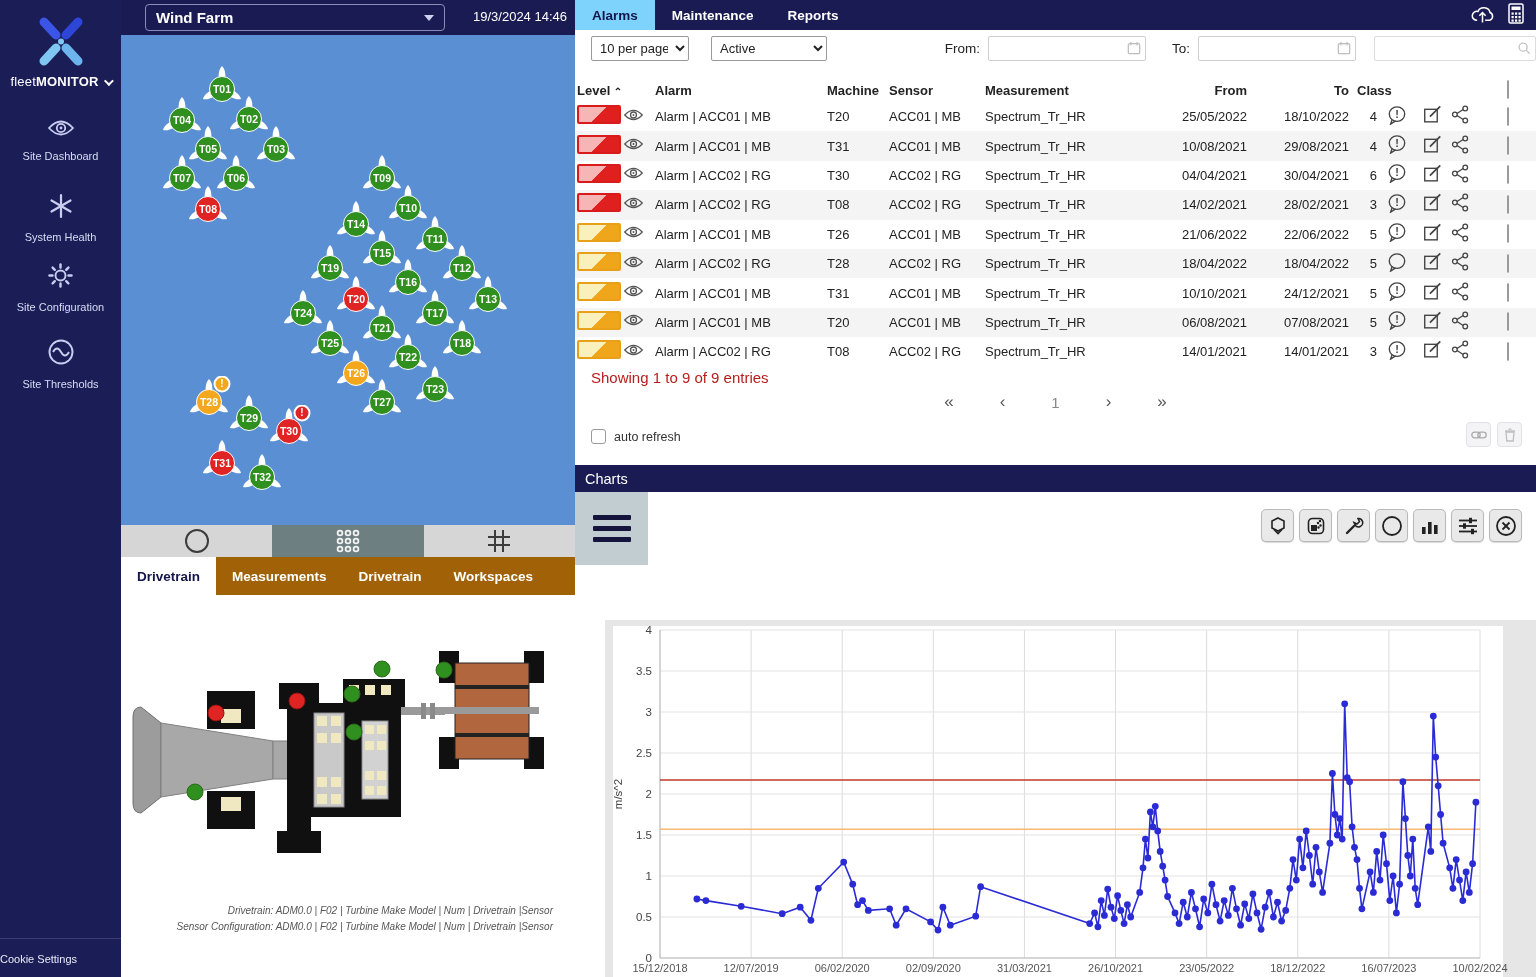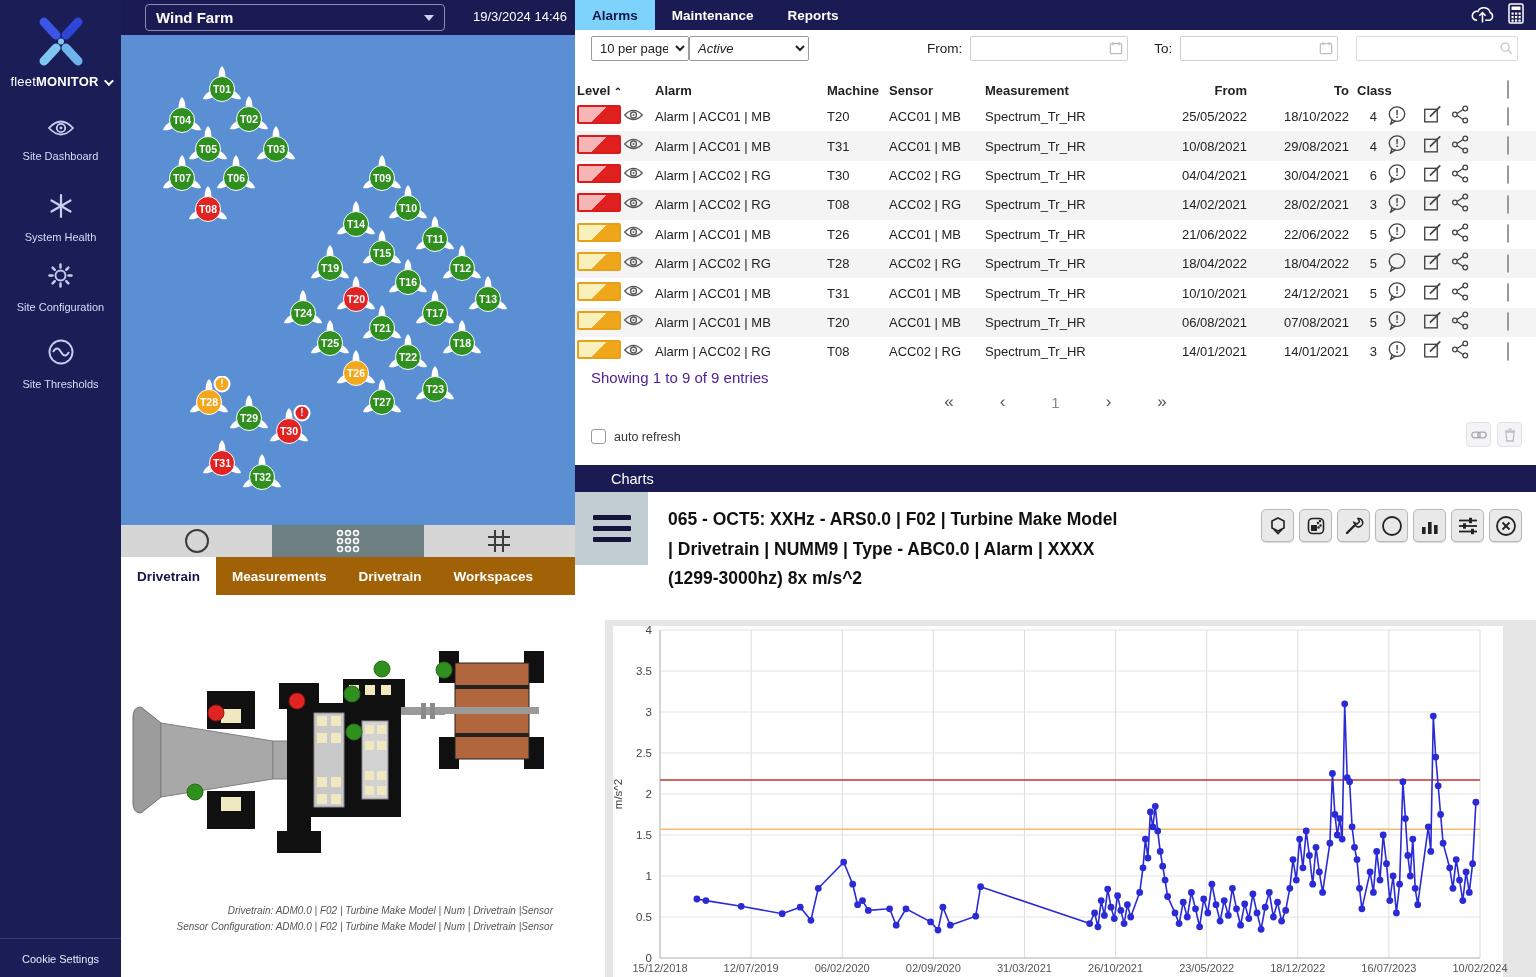--- a/index.html
+++ b/index.html
@@ -8,21 +8,21 @@
   .app { position:relative; width:1536px; height:977px; overflow:hidden; background:#191b52; }
 
   
   .sidebar { position:absolute; left:0; top:0; width:121px; height:977px; background:#1b1d56; color:#dfe2f6; }
   .logo-wrap { position:absolute; left:0; top:12px; width:121px; text-align:center; }
   .brand { margin-top:2px; font-size:13px; color:#fff; letter-spacing:.2px; }
   .brand b { font-weight:bold; }
   .chev { display:inline-block; width:7px; height:7px; border-right:2px solid #fff; border-bottom:2px solid #fff; transform:rotate(45deg) translateY(-2px); margin-left:5px; }
   .side-item { position:absolute; left:0; width:121px; text-align:center; cursor:pointer; }
   .side-item .lbl { display:block; margin-top:8px; font-size:11px; color:#d8dcf5; }
-  .side-footer { position:absolute; left:0; bottom:0; width:121px; border-top:1px solid #3a3d7a; padding:14px 0 12px; text-align:center; font-size:11px; color:#e8eaf8; }
+  .side-footer { position:absolute; left:0; bottom:0; width:121px; border-top:1px solid #3a3d7a; padding:14px 0 12px; font-size:11px; color:#e8eaf8; }
 
   
   .map-head { position:absolute; left:121px; top:0; width:454px; height:35px; background:#191b52; }
   .wf-select { position:absolute; left:24px; top:4px; width:300px; height:27px; border:1px solid #8a8db8; border-radius:4px; color:#fff; font-size:15px; font-weight:bold; display:flex; align-items:center; justify-content:space-between; padding:0 10px; background:#191b52; cursor:pointer; }
   .wf-caret { width:0; height:0; border-left:5px solid transparent; border-right:5px solid transparent; border-top:6px solid #cfd2ee; }
   .map-time { position:absolute; right:8px; top:9px; font-size:13px; color:#fff; }
   .map { position:absolute; left:121px; top:35px; width:454px; height:490px; background:#5b8fd3; overflow:hidden; }
   .turbine { position:absolute; width:44px; height:46px; cursor:pointer; }
   .map-foot { position:absolute; left:121px; top:525px; width:454px; height:32px; background:#d6d6d6; display:flex; }
   .map-foot .mbtn { flex:1; display:flex; align-items:center; justify-content:center; cursor:pointer; }
@@ -55,29 +55,29 @@
   .thead .h { font-size:13px; color:#222; font-weight:bold; }
   .thead .h.r, .cell.r { text-align:right; }
   .rows { position:absolute; left:0; top:102px; width:961px; }
   .arow { height:29.4px; }
   .arow:nth-child(even) { background:#f4f4f4; }
   .cell { font-size:13px; color:#222; white-space:nowrap; overflow:hidden; }
   .flag { width:44px; height:19px; border-radius:2px; }
   .flag.red { background:linear-gradient(135deg,#f6b6b6 49%,#e01f1f 51%); border:2px solid #da1b1b; }
   .flag.yellow { background:linear-gradient(135deg,#faf0bc 49%,#efa61b 51%); border:2px solid #e7a017; }
   .ckbx { width:15px; height:15px; border:1.5px solid #9a9a9a; border-radius:3px; background:#fff; cursor:pointer; }
-  .summary { position:absolute; left:16px; top:369px; font-size:15px; color:#4c1d95; }
+  .summary { position:absolute; left:16px; top:369px; font-size:15px; color:#b91c1c; }
   .pager { position:absolute; left:0; top:392px; width:961px; display:flex; justify-content:center; gap:46px; align-items:center; color:#555; font-size:17px; }
   .pager span { cursor:pointer; }
   .pager .pg { color:#888; font-size:15px; }
   .autorow { position:absolute; left:16px; top:429px; display:flex; align-items:center; gap:8px; font-size:12.5px; color:#333; }
   .mini-btns { position:absolute; right:14px; top:422px; display:flex; gap:6px; }
   .mini-btn { width:25px; height:25px; background:#f4f4f6; border:1px solid #e2e2e6; border-radius:4px; display:flex; align-items:center; justify-content:center; cursor:pointer; }
 
-  .charts-bar { position:absolute; left:0; top:465px; width:961px; height:27px; background:#191b52; color:#fff; font-size:14.5px; display:flex; align-items:center; padding-left:36px; }
+  .charts-bar { position:absolute; left:0; top:465px; width:961px; height:27px; background:#191b52; color:#fff; font-size:14.5px; display:flex; align-items:center; padding-left:10px; }
   .charts-body { position:absolute; left:0; top:492px; width:961px; height:485px; background:#fff; }
   .ham { position:absolute; left:0; top:0; width:73px; height:73px; background:#c2cdd2; display:flex; flex-direction:column; gap:6px; align-items:center; justify-content:center; cursor:pointer; }
   .ham i { display:block; width:38px; height:5px; background:#14143c; border-radius:1px; }
   .c-title { position:absolute; left:93px; top:13px; width:620px; font-size:17.5px; font-weight:bold; color:#101010; line-height:29.5px; }
   .c-tools { position:absolute; right:14px; top:17px; display:flex; gap:5px; }
   .tool { width:33px; height:33px; background:#e9e9e9; border:1px solid #b9b9b9; border-radius:5px; display:flex; align-items:center; justify-content:center; cursor:pointer; box-shadow:0 1px 1px rgba(0,0,0,.15); }
   .chart-wrap { position:absolute; left:30px; top:128px; width:931px; height:357px; background:#e6e6e6; }
 </style>
 </head>
 <body>
@@ -572,21 +572,21 @@
                 <rect x="3.5" y="16.5" width="2.2" height="2.2"></rect>
                 <rect x="7" y="16.5" width="2.2" height="2.2"></rect>
                 <rect x="10.5" y="16.5" width="2.2" height="2.2"></rect>
               </g>
             </svg></span>
         </div>
       </div>
 
     <div class="filters">
       <select style="margin-left:16px; width:98px;"><option>10 per page</option></select>
-      <select style="width:120px;font-style:italic;"><option>Active</option></select>
+      <select style="margin-left:22px; width:120px;"><option>Active</option></select>
       <span class="flabel" style="margin-left:118px;">From:</span>
       <span class="fld">
         <input style="width: 158px;" value="">
         <span class="ico">
           <svg width="14" height="14" viewBox="0 0 16 16">
               <rect x="1.5" y="3" width="13" height="11.5" rx="1.5" fill="none" stroke="#bdbdbd" stroke-width="1.4"></rect>
               <line x1="4.5" y1="1" x2="4.5" y2="5" stroke="#bdbdbd" stroke-width="1.4"></line>
               <line x1="11.5" y1="1" x2="11.5" y2="5" stroke="#bdbdbd" stroke-width="1.4"></line>
             </svg>
         </span>
@@ -950,25 +950,20 @@
     <div class="charts-bar">
         <span>Charts</span>
       </div>
 
     <div class="charts-body">
       <div class="ham">
           <i></i>
           <i></i>
           <i></i>
         </div>
-      <div class="c-title">
-        <div>065 - OCT5: XXHz - ARS0.0 | F02 | Turbine Make Model</div>
-        <div>| Drivetrain | NUMM9 | Type - ABC0.0 | Alarm | XXXX</div>
-        <div>(1299-3000hz) 8x m/s^2</div>
-      </div>
       <div class="c-tools">
         <div class="tool">
             <svg width="20" height="20" viewBox="0 0 20 20">
               <path d="M10,2 L16,5 L16,12 L10,15 L4,12 L4,5 Z" fill="none" stroke="#222" stroke-width="1.6"></path>
               <path d="M6,13.5 L10,17.5 L14,13.5" fill="none" stroke="#222" stroke-width="1.6"></path>
             </svg>
           </div>
         <div class="tool">
             <svg width="20" height="20" viewBox="0 0 20 20">
               <rect x="2.5" y="2.5" width="15" height="15" rx="4" fill="none" stroke="#222" stroke-width="1.6"></rect>

